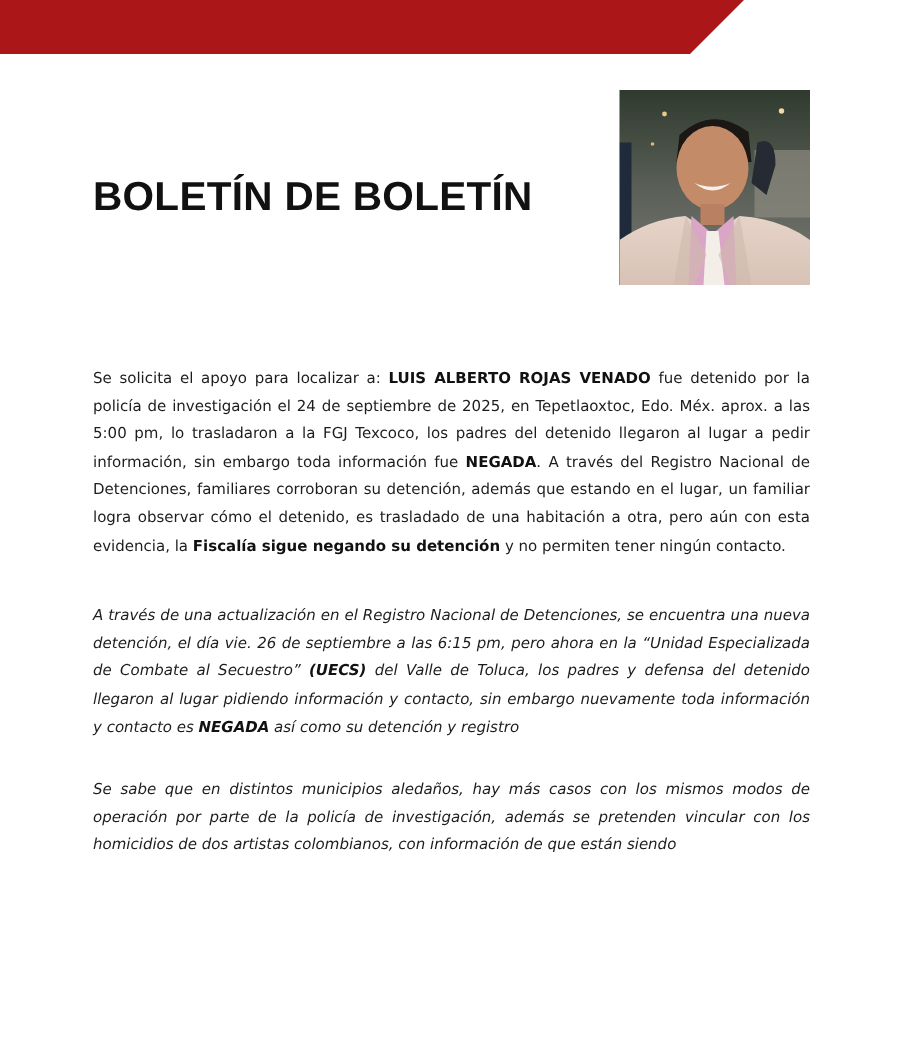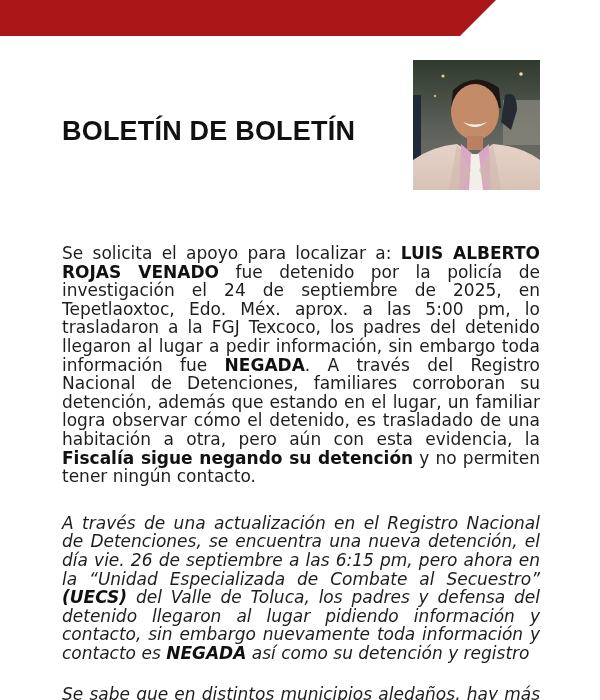--- a/index.html
+++ b/index.html
@@ -46,21 +46,21 @@
     }
     .photo svg { display: block; }
     .body-text {
       position: absolute;
       left: 62px;
       top: 244px;
       width: 478px;
     }
     .para {
       margin: 0;
-      font-size: 17px;
+      font-size: 10px;
       line-height: 18.6px;
       text-align: justify;
       color: #1d1d1d;
     }
     .para b { font-weight: 700; color: #111; }
     .para + .para { margin-top: 28px; font-style: italic; }
     .para.p3 { margin-top: 23px; }
   </style>
 </head>
 <body>

